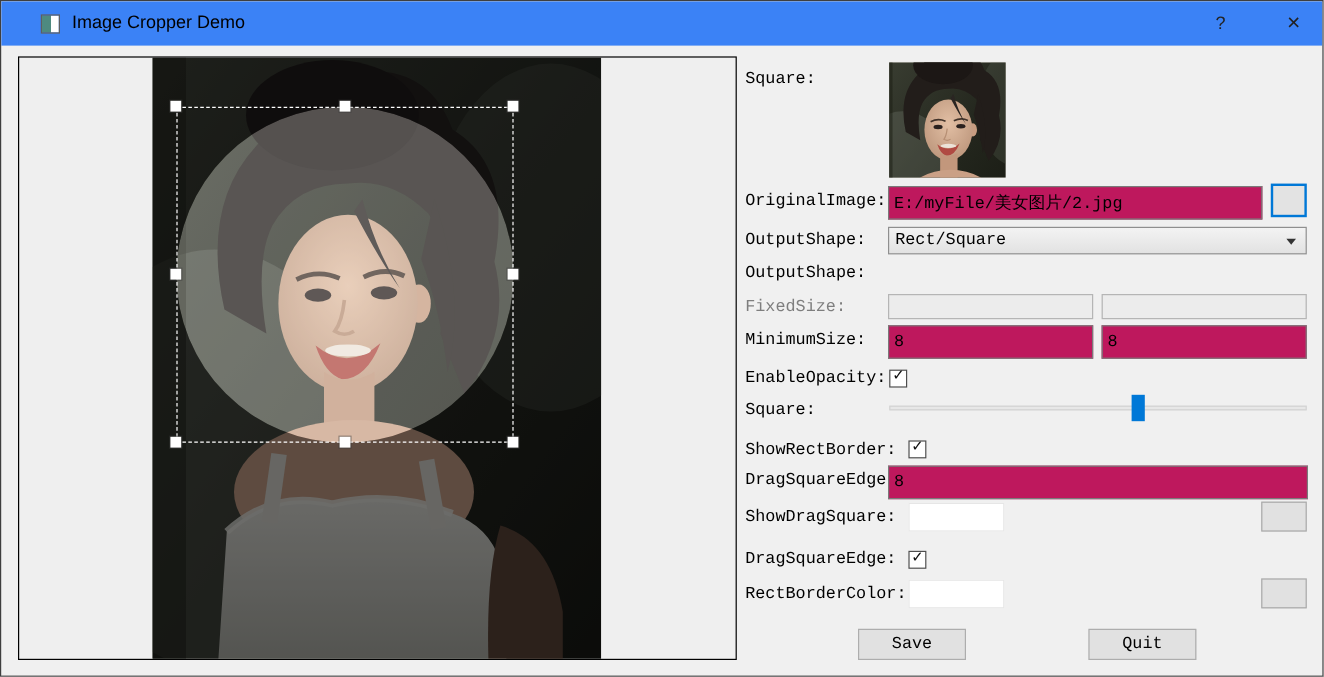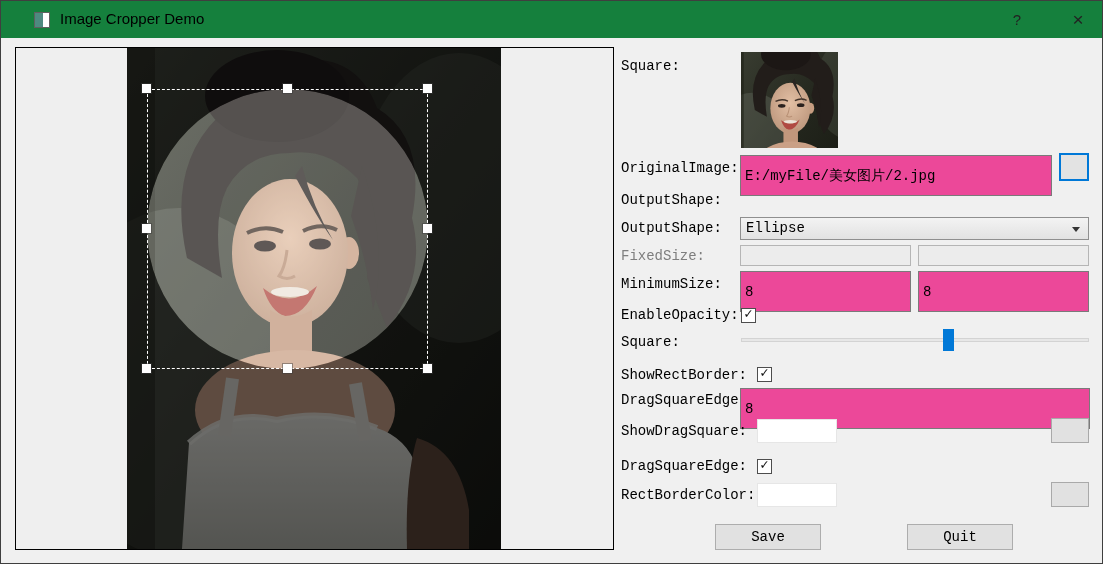--- a/index.html
+++ b/index.html
@@ -5,42 +5,42 @@
   * { margin:0; padding:0; box-sizing:border-box; }
   html,body { background:#888; }
   #window {
     position:relative; width:1103px; height:564px;
     background:#f0f0f0; overflow:hidden;
     border:1px solid #3f3f3f;
     font-family:"Liberation Mono","DejaVu Sans Mono",monospace;
     font-size:14px; color:#000;
   }
   
-  #titlebar { position:absolute; left:0; top:0; width:100%; height:37px; background:#15803d; }
+  #titlebar { position:absolute; left:0; top:0; width:100%; height:37px; background:#3b82f6; }
   #app-icon { position:absolute; left:33px; top:11px; width:16px; height:16px;
     border:1px solid #5f5f5f; background:linear-gradient(90deg,#4e8a80 0 55%,#ffffff 55% 100%); }
   #title-text { position:absolute; left:59px; top:9px; font-family:"Liberation Sans",sans-serif;
     font-size:15px; color:#000; }
   .cap-btn { position:absolute; top:0; height:37px; width:46px; text-align:center; line-height:37px;
     font-family:"Liberation Sans",sans-serif; color:#222; cursor:default; }
   #help-btn  { left:993px; font-size:15px; }
   #close-btn { left:1051px; width:52px; font-size:19px; }
   
   #crop-panel { position:absolute; left:14px; top:46px; width:599px; height:503px;
     background:#efefef; border:1px solid #000; }
   #photo-svg, #overlay-svg { position:absolute; left:126px; top:47px; width:374px; height:501px; }
   #crop-rect { position:absolute; left:146px; top:88px; width:281px; height:280px;
     border:1px dashed #fff; }
   .handle { position:absolute; width:9px; height:9px; background:#fff;
     box-shadow:0 0 0 1px rgba(60,60,60,.45); }
   
   .lbl { position:absolute; left:620px; white-space:nowrap; }
   .lbl.disabled { color:#7e7e7e; }
   #preview-img { position:absolute; left:740px; top:51px; width:97px; height:96px; background:#c9c3b8; }
-  input.txt { position:absolute; height:41px; border:1px solid #7a7a7a; background:#ec4899;
+  input.txt { position:absolute; height:28px; border:1px solid #7a7a7a; background:#be185d;
     font-family:inherit; font-size:14px; padding:0 4px; }
   input.txt:disabled { background:#ececec; border:1px solid #b5b5b5; }
   #orig-field { left:739px; top:154px; width:312px; }
   #browse-btn { position:absolute; left:1058px; top:152px; width:30px; height:28px;
     background:#e3e3e3; border:2px solid #0078d7; }
   .combo { position:absolute; left:739px; width:349px; height:23px;
     background:linear-gradient(#f3f3f3,#e2e2e2); border:1px solid #8f8f8f;
     line-height:21px; padding-left:5px; }
   #combo-output  { top:188px; }
   #combo-cropper { top:216px; }
@@ -61,21 +61,21 @@
   #slider-handle { position:absolute; left:942px; top:328px; width:11px; height:22px; background:#0078d7; }
   #edge-field { left:739px; top:387px; width:350px; }
   .swatch { position:absolute; left:756px; width:80px; height:24px; background:#ffffff;
     border:1px solid #e6e6e6; }
   #swatch-dragsq { top:418px; }
   #swatch-rectbd { top:482px; }
   .color-btn { position:absolute; left:1050px; width:38px; height:25px;
     background:#e1e1e1; border:1px solid #a9a9a9; }
   #colorbtn-dragsq { top:417px; }
   #colorbtn-rectbd { top:481px; }
-  .push-btn { position:absolute; top:523px; width:106px; height:26px; background:#e1e1e1;
+  .push-btn { position:absolute; top:523px; width:90px; height:26px; background:#e1e1e1;
     border:1px solid #adadad; font-family:inherit; font-size:14px; text-align:center; line-height:24px; }
   #save-btn { left:714px; }
   #quit-btn { left:906px; }
 </style>
 </head>
 <body>
 
 <svg width="0" height="0" style="position:absolute" aria-hidden="true">
   <defs>
     <linearGradient id="bgG" x1="0" y1="0" x2="1" y2="1">
@@ -150,26 +150,26 @@
   <div class="lbl" style="top:57px">Square:</div>
   <svg id="preview-img" viewBox="20 41 281 280" preserveAspectRatio="none">
     <use href="#photo-art"></use>
   </svg>
 
   <div class="lbl" style="top:159px">OriginalImage:</div>
   <input id="orig-field" class="txt" value="E:/myFile/美女图片/2.jpg" style="">
   <div id="browse-btn"></div>
 
   <div class="lbl" style="top:191px">OutputShape:</div>
+  <div id="combo-output" class="combo">
+    <span>Rect/Square</span>
+    <span class="arrow"></span>
+  </div>
 
   <div class="lbl" style="top:219px">OutputShape:</div>
-  <div id="combo-cropper" class="combo">
-    <span>Ellipse</span>
-    <span class="arrow"></span>
-  </div>
 
   <div class="lbl disabled" style="top:247px">FixedSize:</div>
   <input id="fixed-w" class="txt" disabled="" value="" style="">
   <input id="fixed-h" class="txt" disabled="" value="" style="">
 
   <div class="lbl" style="top:275px">MinimumSize:</div>
   <input id="min-w" class="txt" value="8" style="">
   <input id="min-h" class="txt" value="8" style="">
 
   <div class="lbl" style="top:306px">EnableOpacity:</div>

